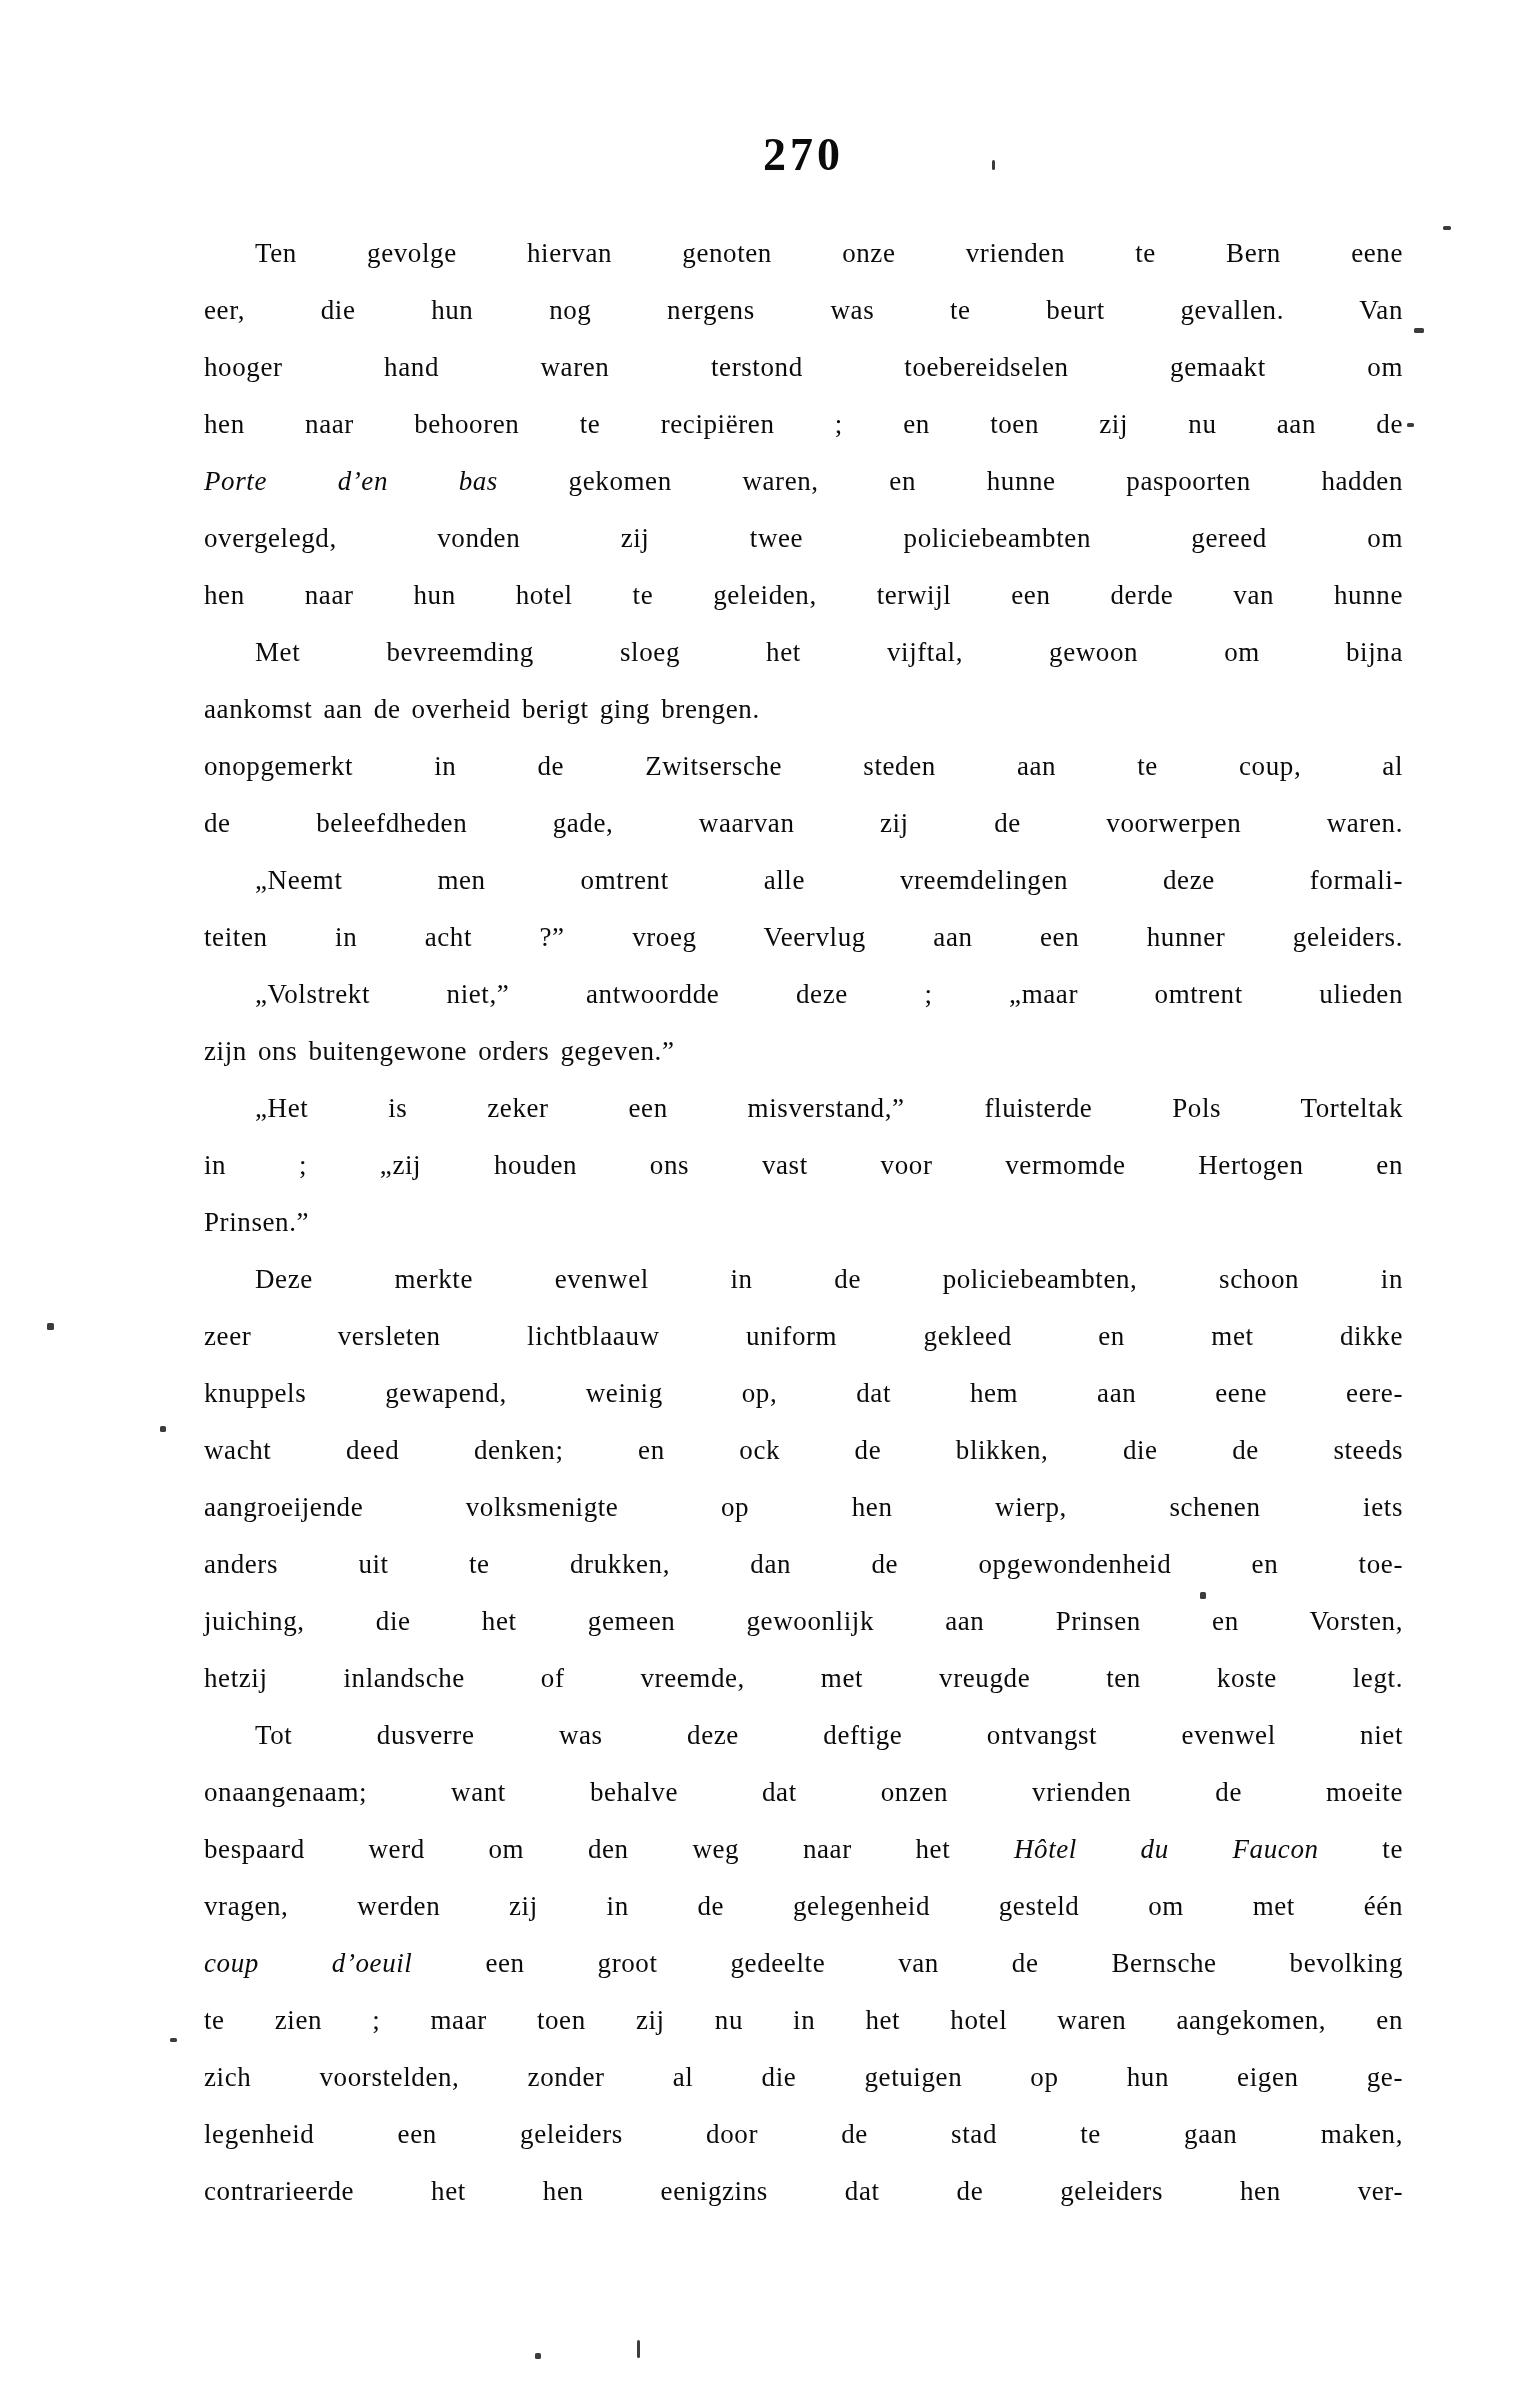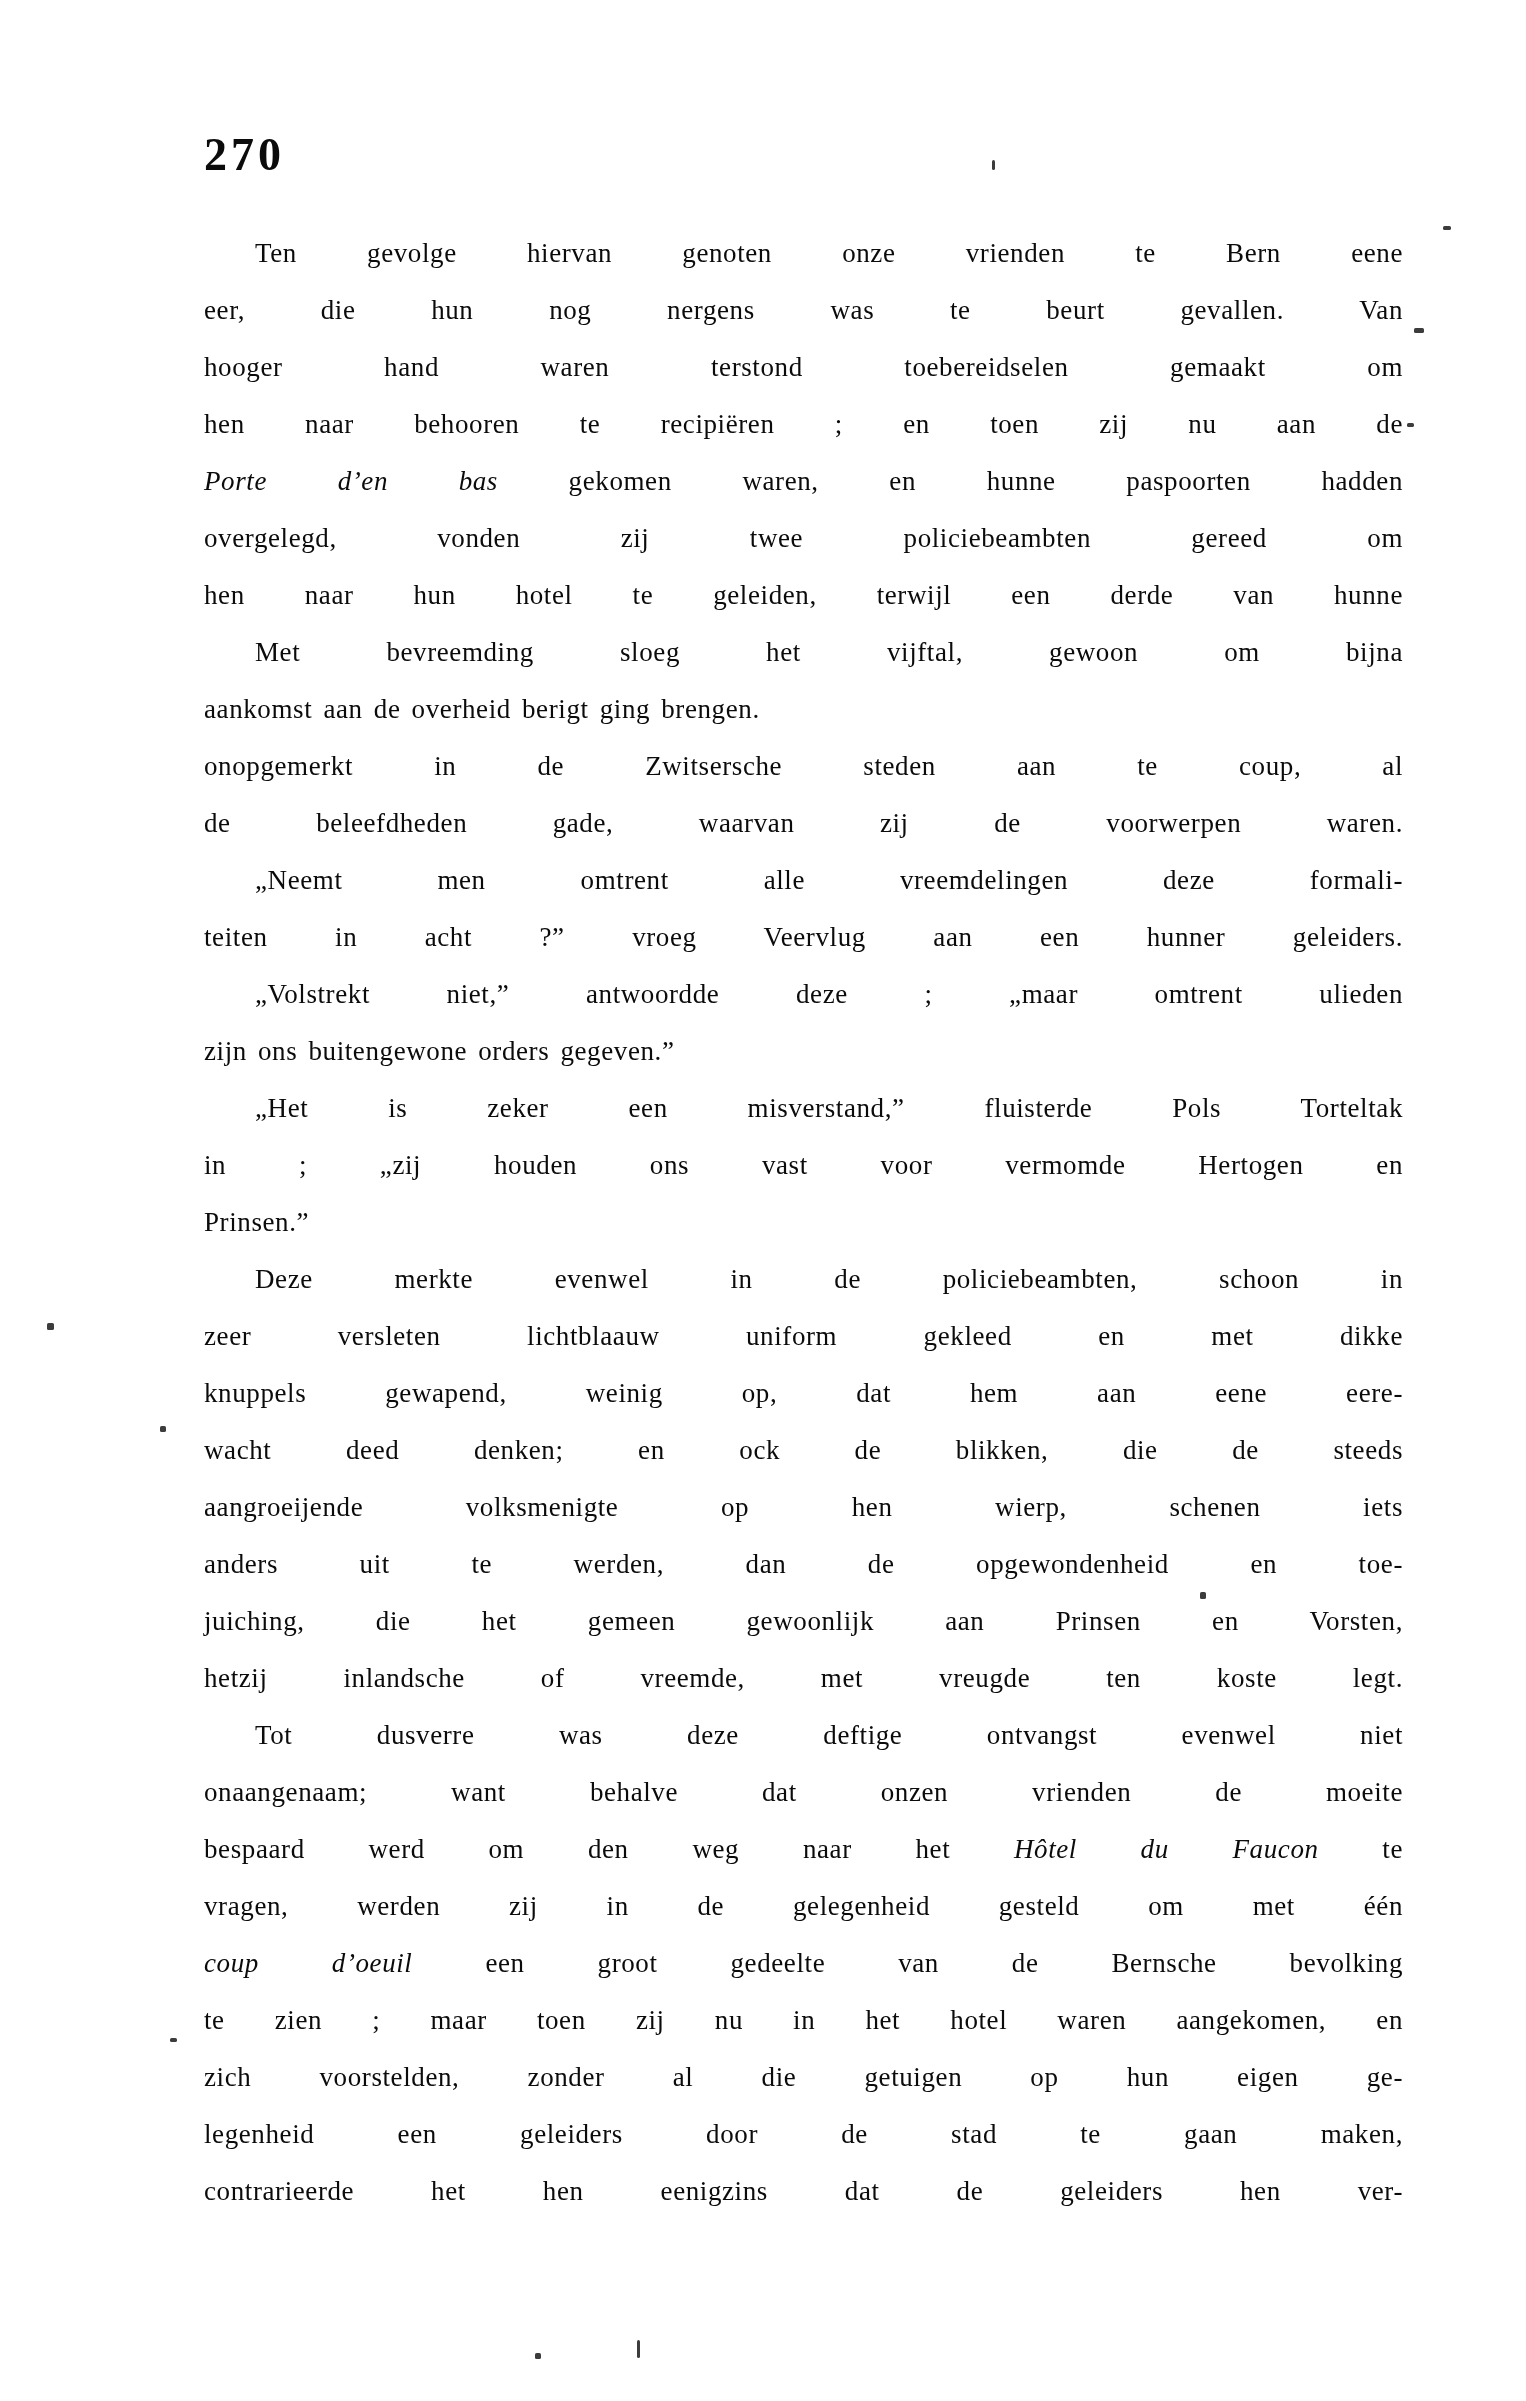--- a/index.html
+++ b/index.html
@@ -7,21 +7,21 @@
     position:relative;
     width:1527px;height:2401px;
     background:#ffffff;
     overflow:hidden;
     font-family:"Liberation Serif","DejaVu Serif",serif;
     color:#0b0b0b;
   }
   .folio{
     position:absolute;
     top:128px;left:204px;width:1199px;
-    text-align:left;
+    text-align:center;
     font-size:46px;
     letter-spacing:4px;
     font-weight:bold;
   }
   .textblock{
     position:absolute;
     left:204px;top:225px;width:1199px;
     font-size:27px;
     line-height:57px;
     letter-spacing:0.6px;
@@ -60,21 +60,21 @@
       <div class="line j ind"><span>„Volstrekt niet,” antwoordde deze ; „maar omtrent ulieden</span></div>
       <div class="line"><span>zijn ons buitengewone orders gegeven.”</span></div>
       <div class="line j ind"><span>„Het is zeker een misverstand,” fluisterde Pols Torteltak</span></div>
       <div class="line j"><span>in ; „zij houden ons vast voor vermomde Hertogen en</span></div>
       <div class="line"><span>Prinsen.”</span></div>
       <div class="line j ind"><span>Deze merkte evenwel in de policiebeambten, schoon in</span></div>
       <div class="line j"><span>zeer versleten lichtblaauw uniform gekleed en met dikke</span></div>
       <div class="line j"><span>knuppels gewapend, weinig op, dat hem aan eene eere-</span></div>
       <div class="line j"><span>wacht deed denken; en ock de blikken, die de steeds</span></div>
       <div class="line j"><span>aangroeijende volksmenigte op hen wierp, schenen iets</span></div>
-      <div class="line j"><span>anders uit te werden, dan de opgewondenheid en toe-</span></div>
+      <div class="line j"><span>anders uit te drukken, dan de opgewondenheid en toe-</span></div>
       <div class="line j"><span>juiching, die het gemeen gewoonlijk aan Prinsen en Vorsten,</span></div>
       <div class="line j"><span>hetzij inlandsche of vreemde, met vreugde ten koste legt.</span></div>
       <div class="line j ind"><span>Tot dusverre was deze deftige ontvangst evenwel niet</span></div>
       <div class="line j"><span>onaangenaam; want behalve dat onzen vrienden de moeite</span></div>
       <div class="line j"><span>bespaard werd om den weg naar het </span><span class="i">Hôtel du Faucon</span><span> te</span></div>
       <div class="line j"><span>vragen, werden zij in de gelegenheid gesteld om met één</span></div>
       <div class="line j"><span class="i">coup d’oeuil</span><span> een groot gedeelte van de Bernsche bevolking</span></div>
       <div class="line j"><span>te zien ; maar toen zij nu in het hotel waren aangekomen, en</span></div>
       <div class="line j"><span>zich voorstelden, zonder al die getuigen op hun eigen ge-</span></div>
       <div class="line j"><span>legenheid een geleiders door de stad te gaan maken,</span></div>

